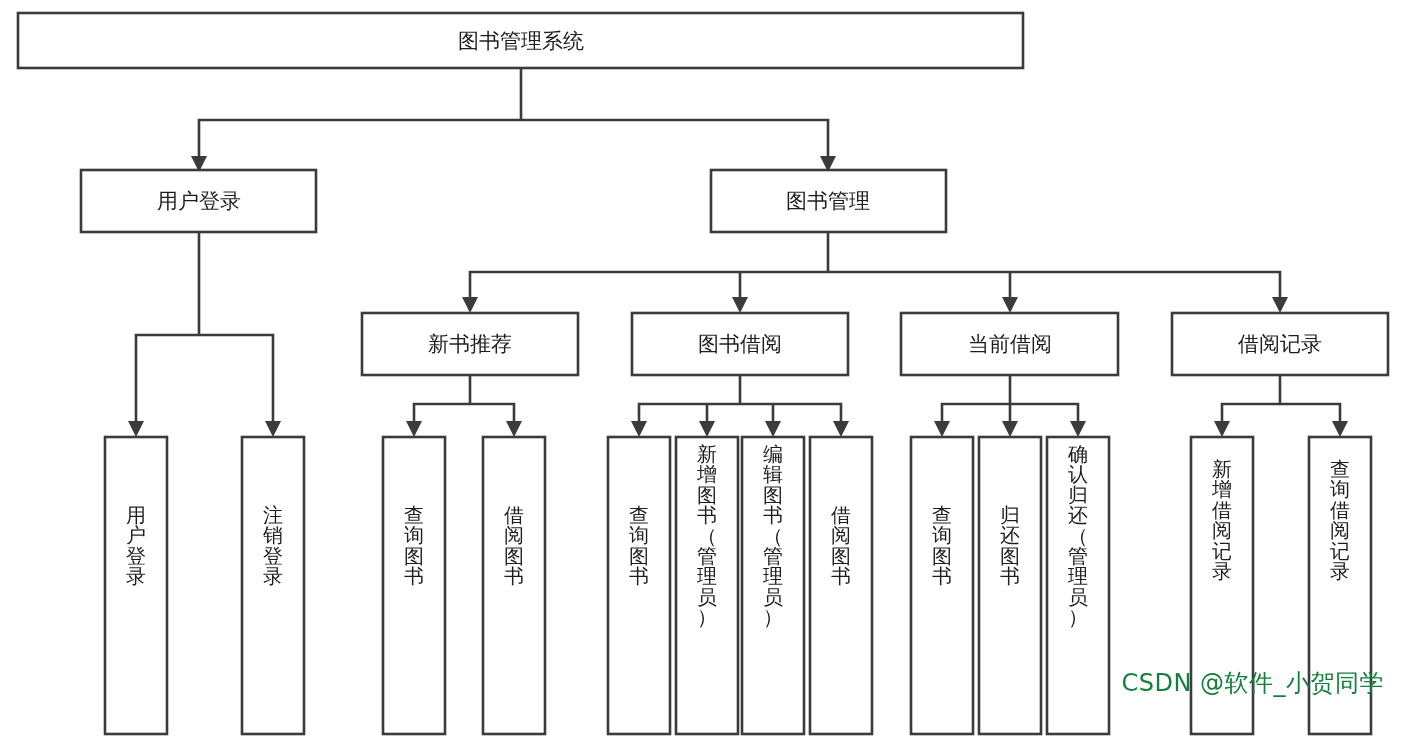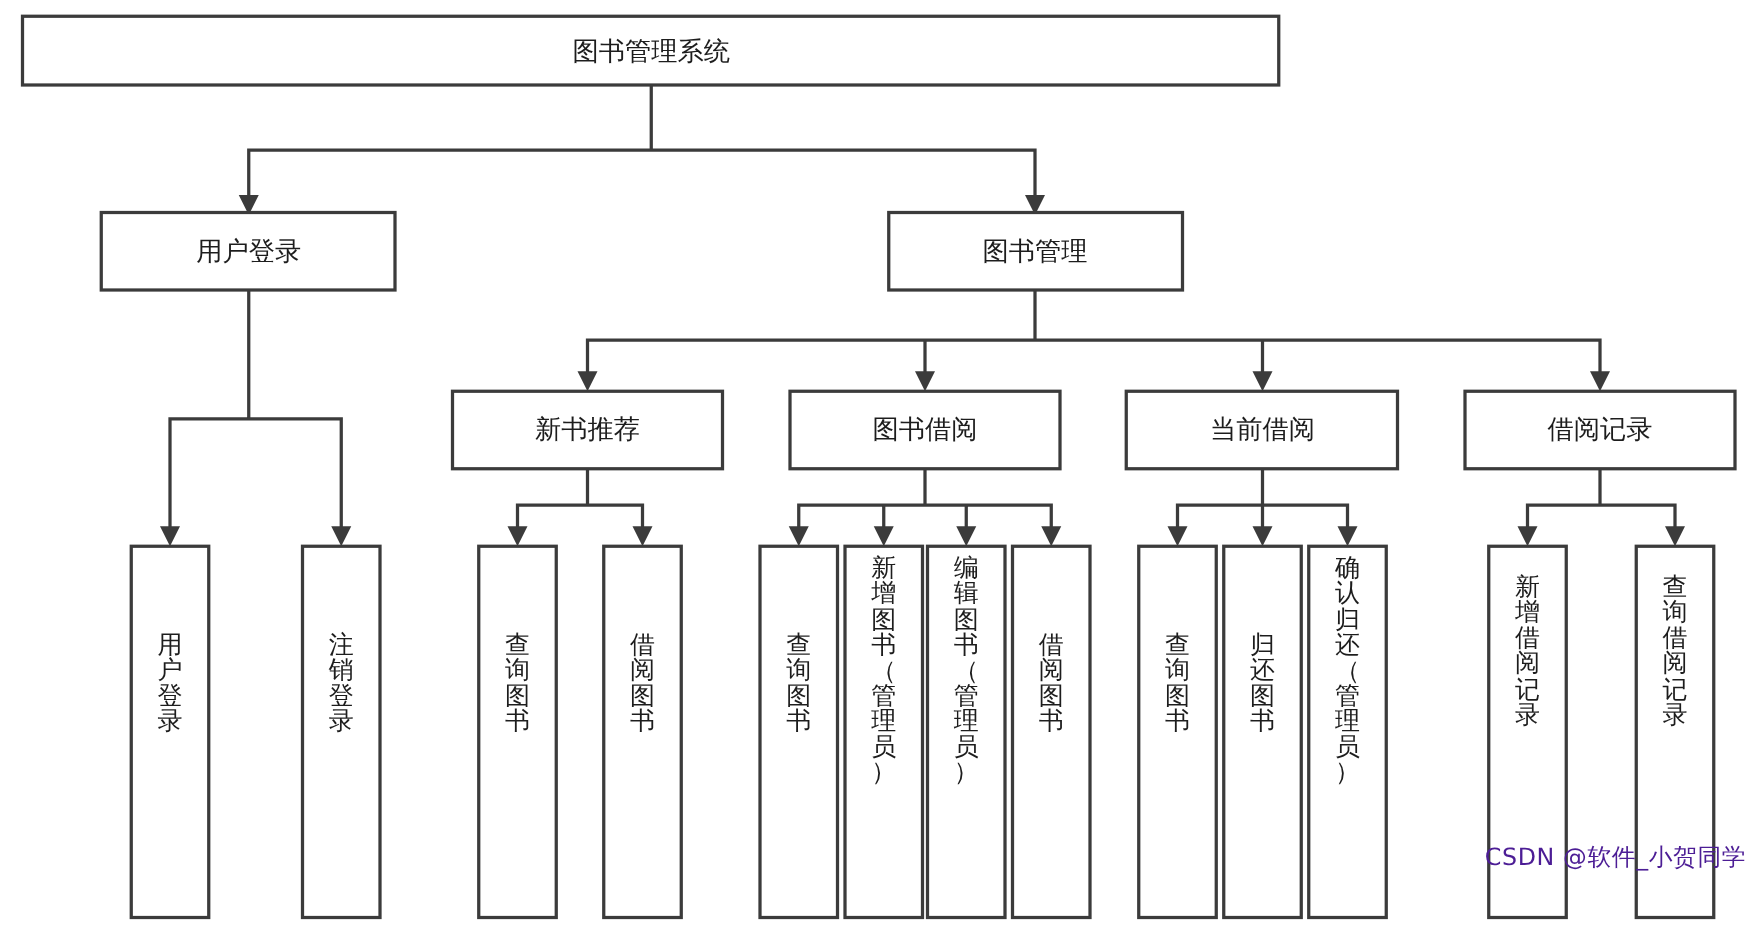--- a/index.html
+++ b/index.html
@@ -59,24 +59,24 @@
     color: #1d1d1d;
     letter-spacing: 0;
     pointer-events: none;
     text-align: center;
   }
   .node-label-v span {
     display: block;
   }
   .watermark {
     position: absolute;
-    right: 8px;
+    right: 21px;
     bottom: 4px;
-    font-size: 19px;
-    color: #4c1d95;
+    font-size: 24px;
+    color: #15803d;
     letter-spacing: 0.5px;
     white-space: nowrap;
   }
 </style>
 </head>
 <body>
 
 <div id="diagram-root">
 
   <svg class="canvas" viewBox="0 0 1405 747">

